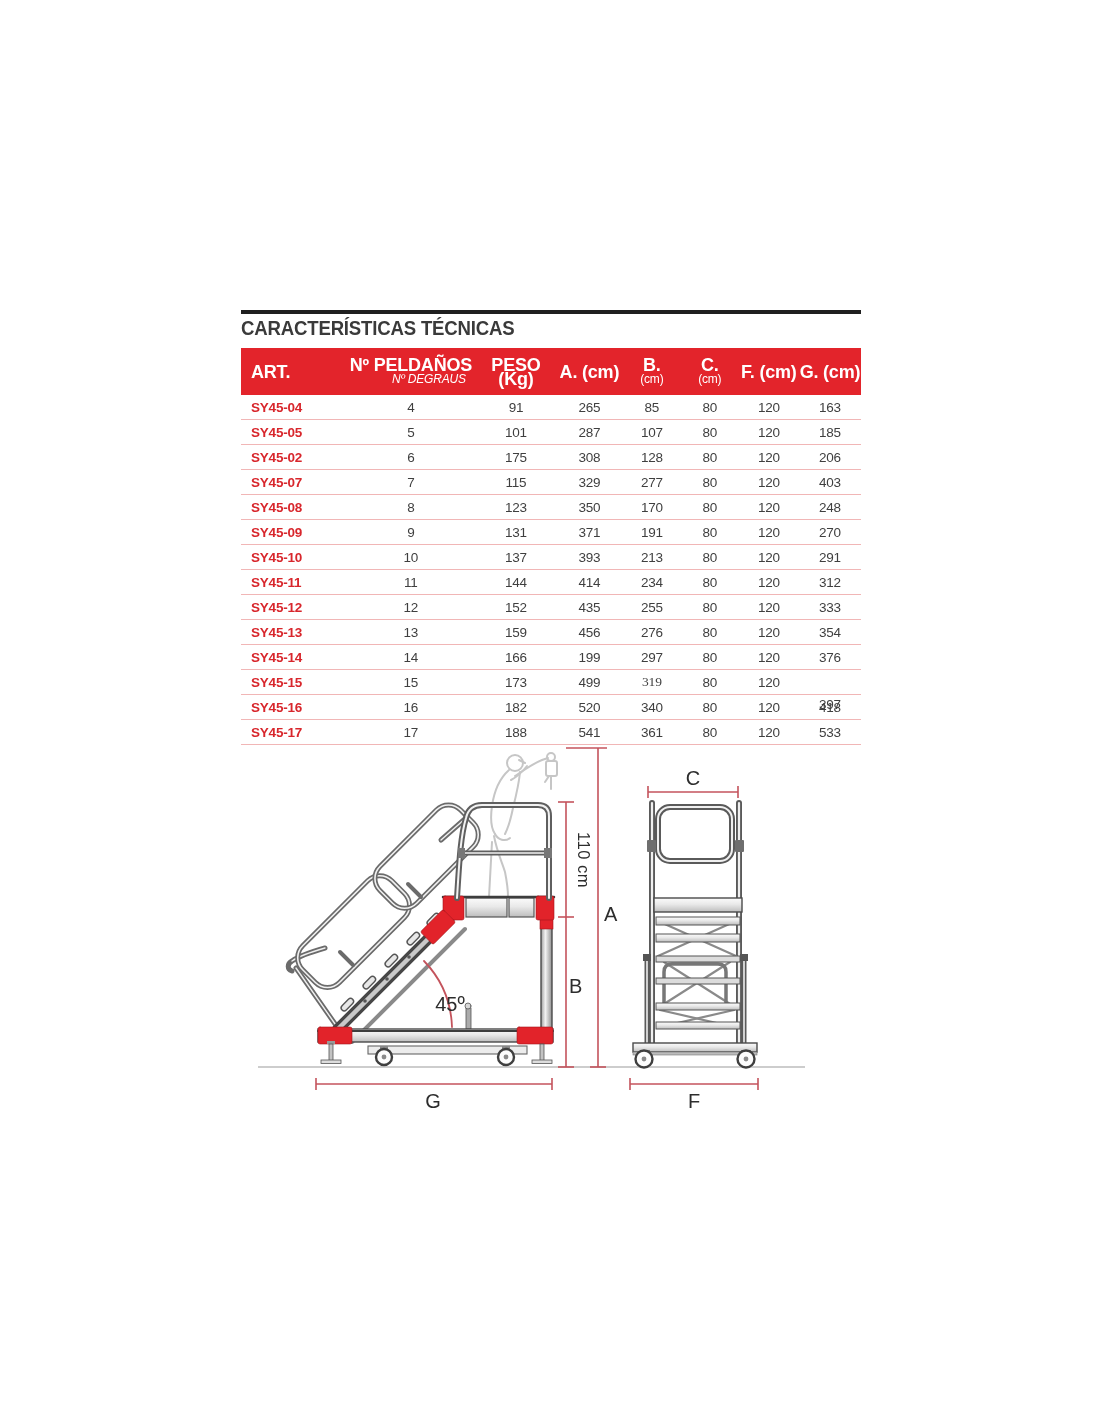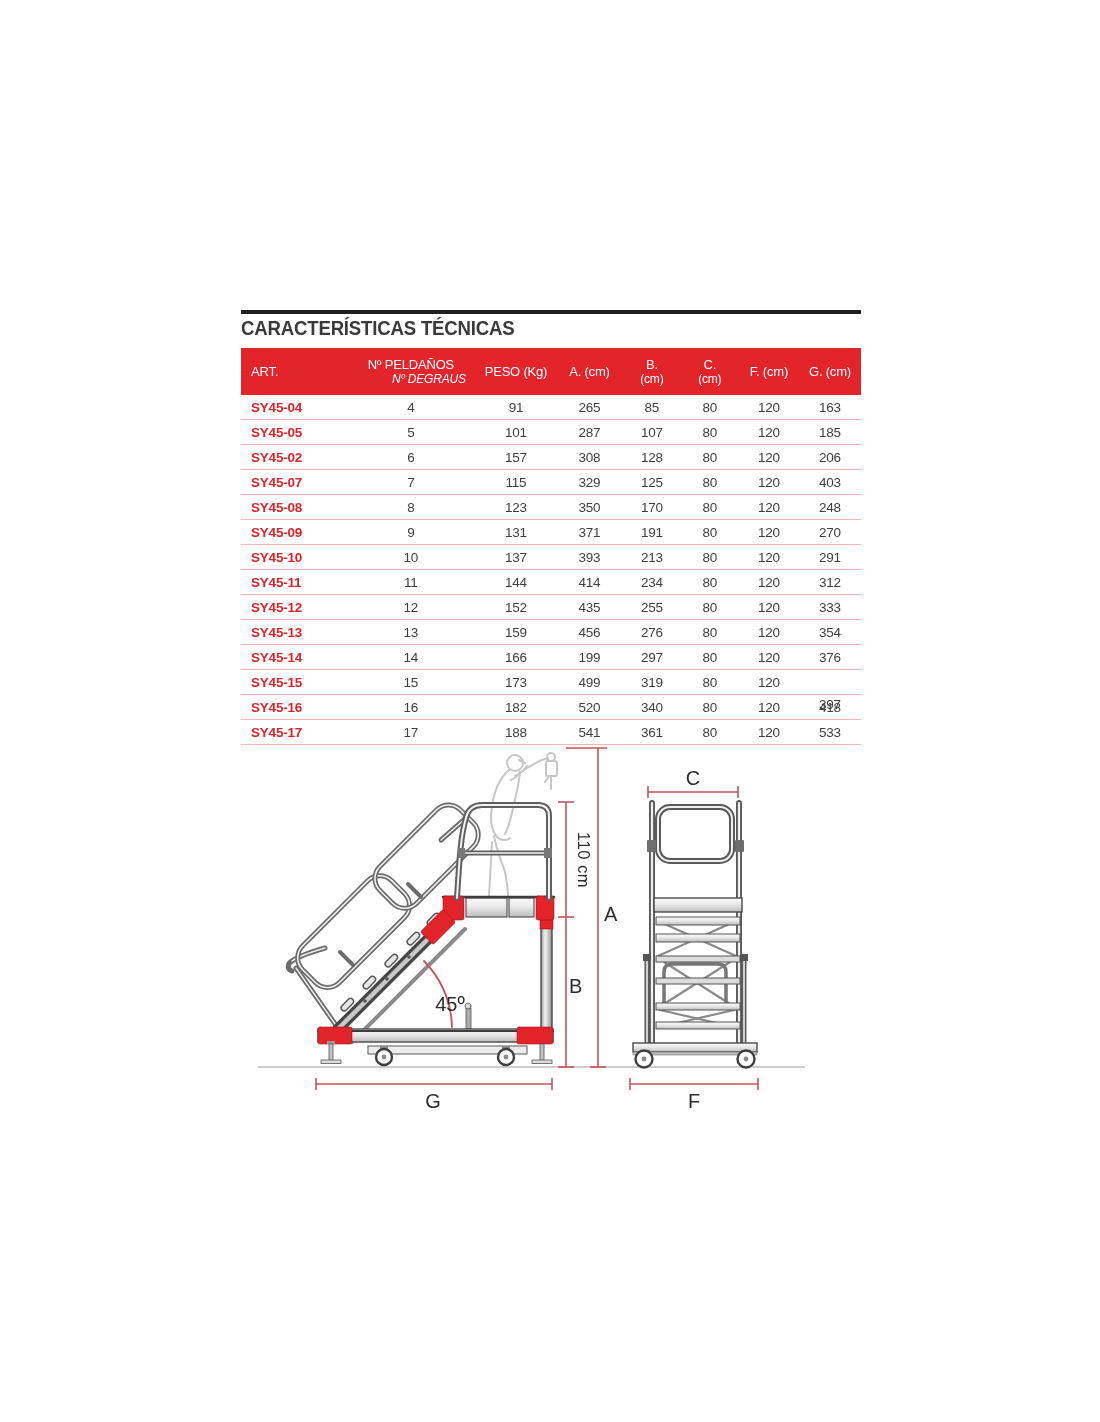--- a/index.html
+++ b/index.html
@@ -15,21 +15,21 @@
     font-size:20px;font-weight:bold;color:#3a3a3a;letter-spacing:-0.2px;
     transform:scaleX(.93);transform-origin:left center;white-space:nowrap;
   }
   .spec-table{position:absolute;left:241px;top:348px;width:620px;}
   .thead{
     display:flex;align-items:center;height:47px;background:#e3242b;color:#ffffff;
   }
   .th{box-sizing:border-box;display:flex;flex-direction:column;justify-content:center;
       align-items:center;text-align:center;line-height:14px;}
   .th.left{align-items:flex-start;text-align:left;padding-left:10px;}
-  .th-label{font-size:13px;font-weight:normal;letter-spacing:-0.2px;}
+  .th-label{font-size:18px;font-weight:bold;letter-spacing:-0.2px;}
   .th-sub{font-size:12px;letter-spacing:-0.2px;}
   .th-sub.it{font-style:italic;margin-left:36px;}
   .tbody{width:100%;}
   .tr{display:flex;align-items:center;height:24px;border-bottom:1px solid #f1b6b6;background:#ffffff;}
   .td{box-sizing:border-box;text-align:center;font-size:13.5px;color:#3f3f3f;letter-spacing:-0.2px;}
   .td.art{font-weight:bold;color:#d8262c;text-align:left;padding-left:10px;font-size:13.5px;}
   .diagram{position:absolute;left:230px;top:745px;}
   .dim-label{font-size:20px;fill:#2d2d2d;font-family:"Liberation Sans",sans-serif;}
   .dim-label-sm{font-size:16.5px;fill:#2d2d2d;font-family:"Liberation Sans",sans-serif;letter-spacing:0.5px;}
 </style>
@@ -88,33 +88,33 @@
           <div class="td" style="width: 12.9%;">101</div>
           <div class="td" style="width: 10.8%;">287</div>
           <div class="td" style="width: 9.35%;">107</div>
           <div class="td" style="width: 9.35%;">80</div>
           <div class="td" style="width: 9.7%;">120</div>
           <div class="td" style="width: 10%;">185</div>
         </div>
         <div class="tr">
           <div class="td art" style="width: 16.9%;">SY45-02</div>
           <div class="td" style="width: 21%;">6</div>
-          <div class="td" style="width: 12.9%;">157</div>
+          <div class="td" style="width: 12.9%;">175</div>
           <div class="td" style="width: 10.8%;">308</div>
           <div class="td" style="width: 9.35%;">128</div>
           <div class="td" style="width: 9.35%;">80</div>
           <div class="td" style="width: 9.7%;">120</div>
           <div class="td" style="width: 10%;">206</div>
         </div>
         <div class="tr">
           <div class="td art" style="width: 16.9%;">SY45-07</div>
           <div class="td" style="width: 21%;">7</div>
           <div class="td" style="width: 12.9%;">115</div>
           <div class="td" style="width: 10.8%;">329</div>
-          <div class="td" style="width: 9.35%;">125</div>
+          <div class="td" style="width: 9.35%;">277</div>
           <div class="td" style="width: 9.35%;">80</div>
           <div class="td" style="width: 9.7%;">120</div>
           <div class="td" style="width: 10%;">403</div>
         </div>
         <div class="tr">
           <div class="td art" style="width: 16.9%;">SY45-08</div>
           <div class="td" style="width: 21%;">8</div>
           <div class="td" style="width: 12.9%;">123</div>
           <div class="td" style="width: 10.8%;">350</div>
           <div class="td" style="width: 9.35%;">170</div>
@@ -180,21 +180,21 @@
           <div class="td" style="width: 9.35%;">297</div>
           <div class="td" style="width: 9.35%;">80</div>
           <div class="td" style="width: 9.7%;">120</div>
           <div class="td" style="width: 10%;">376</div>
         </div>
         <div class="tr">
           <div class="td art" style="width: 16.9%;">SY45-15</div>
           <div class="td" style="width: 21%;">15</div>
           <div class="td" style="width: 12.9%;">173</div>
           <div class="td" style="width: 10.8%;">499</div>
-          <div class="td" style="width: 9.35%;">319</div>
+          <div class="td" style="width: 9.35%; font-family: Liberation Serif, serif;">319</div>
           <div class="td" style="width: 9.35%;">80</div>
           <div class="td" style="width: 9.7%;">120</div>
           <div class="td" style="width: 10%; margin-top: 44px;">397</div>
         </div>
         <div class="tr">
           <div class="td art" style="width: 16.9%;">SY45-16</div>
           <div class="td" style="width: 21%;">16</div>
           <div class="td" style="width: 12.9%;">182</div>
           <div class="td" style="width: 10.8%;">520</div>
           <div class="td" style="width: 9.35%;">340</div>

